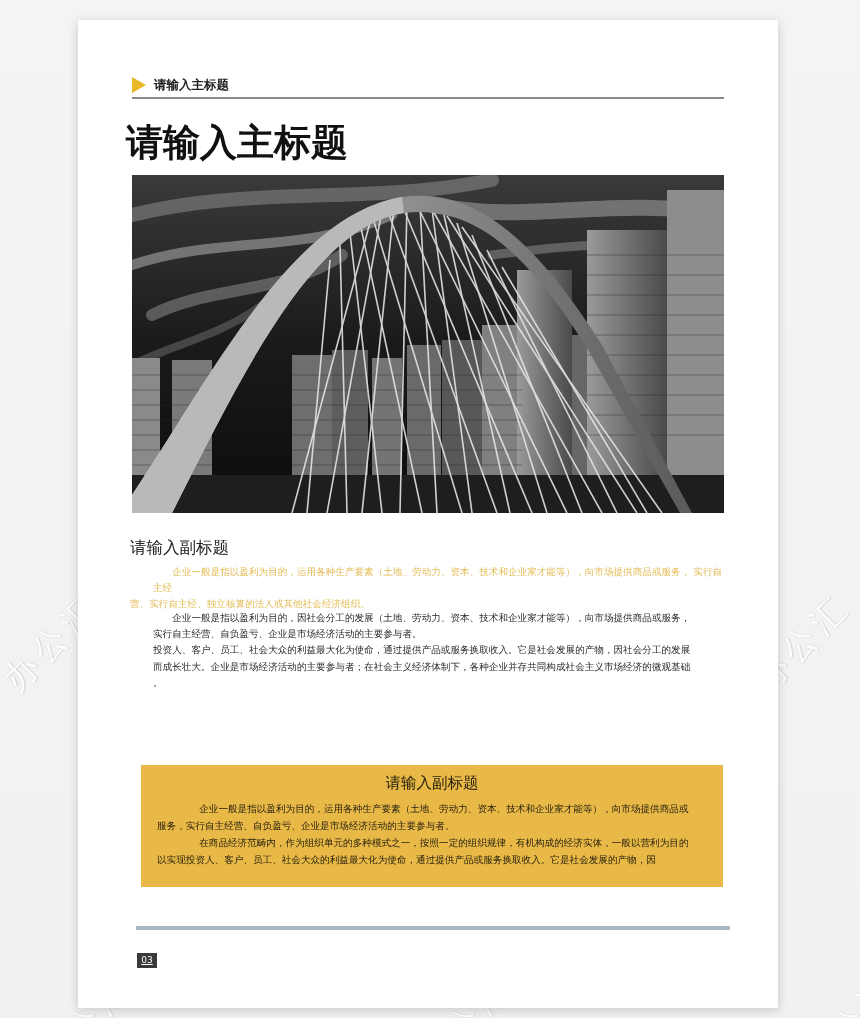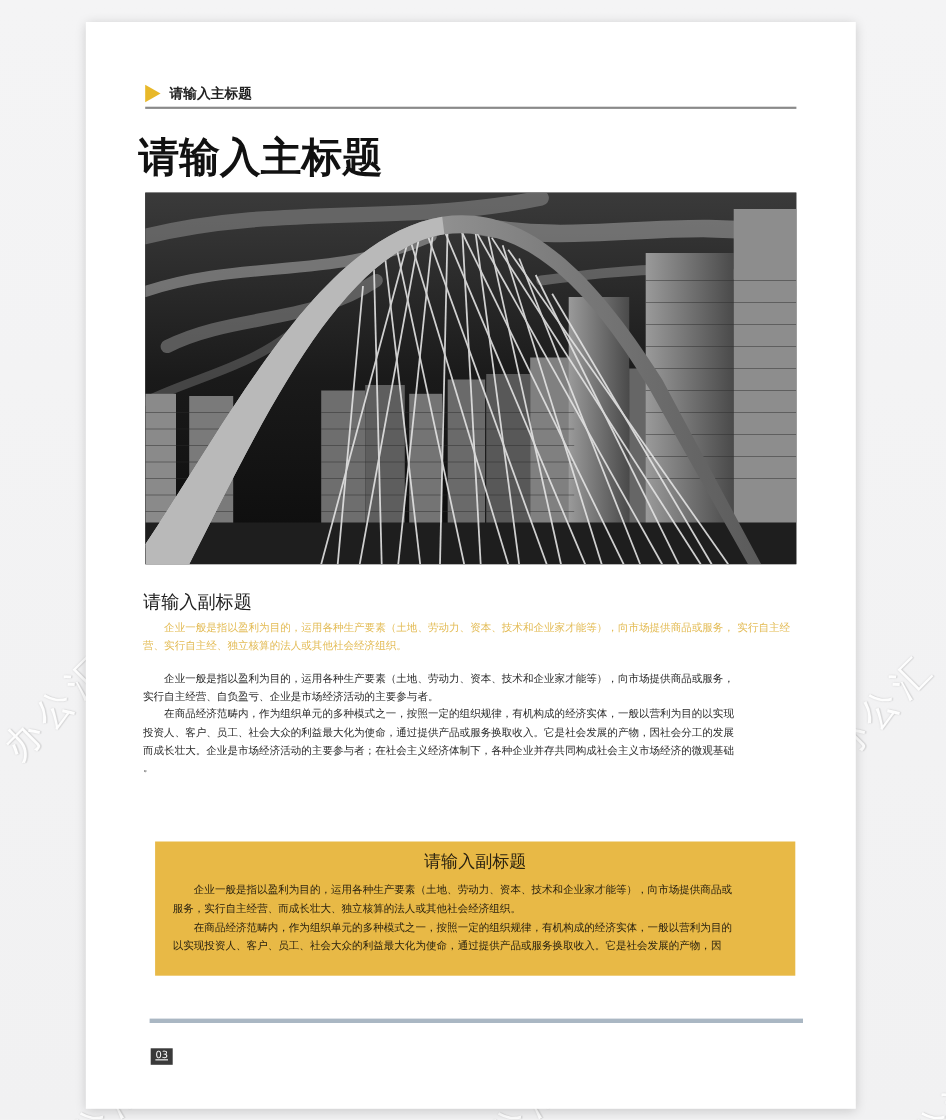--- a/index.html
+++ b/index.html
@@ -48,21 +48,21 @@
     position: absolute; left: 52px; top: 517px; font-size: 16.5px; color: #222;
   }
   .intro {
     position: absolute; left: 52px; top: 544px; width: 594px;
     font-size: 9.6px; line-height: 16px; color: #e3bb54;
   }
   .body-text {
     position: absolute; left: 52px; top: 590px; width: 594px;
     font-size: 9.6px; line-height: 16.2px; color: #2a2a2a;
   }
-  .body-text p, .intro p, .yellow-body p { text-indent: 2em; }
+  .body-text p, .intro p, .yellow-body p { text-indent: 2em; margin-left: 23px; }
   .body-text p.noindent { text-indent: 0; }
   .yellow-box {
     position: absolute; left: 63px; top: 745px; width: 582px; height: 122px;
     background: #e8b946;
   }
   .yellow-title {
     position: absolute; left: 0; right: 0; top: 8px; text-align: center;
     font-size: 15.5px; color: #2a2210;
   }
   .yellow-body {
@@ -181,33 +181,32 @@
     </div>
 
     <div class="subtitle">请输入副标题</div>
 
     <div class="intro">
       <p>企业一般是指以盈利为目的，运用各种生产要素（土地、劳动力、资本、技术和企业家才能等），向市场提供商品或服务， 实行自主经</p>
       <div>营、实行自主经、独立核算的法人或其他社会经济组织。</div>
     </div>
 
     <div class="body-text">
-      <p>企业一般是指以盈利为目的，运用各种生产要素（土地、劳动力、资本、技术和企业家才能等），向市场提供商品或服务，</p>
+      <p>企业一般是指以盈利为目的，因社会分工的发展（土地、劳动力、资本、技术和企业家才能等），向市场提供商品或服务，</p>
       <p class="noindent">实行自主经营、自负盈亏、企业是市场经济活动的主要参与者。</p>
-      <p>在商品经济范畴内，作为组织单元的多种模式之一，按照一定的组织规律，有机构成的经济实体，一般以营利为目的以实现</p>
       <p class="noindent">投资人、客户、员工、社会大众的利益最大化为使命，通过提供产品或服务换取收入。它是社会发展的产物，因社会分工的发展</p>
       <p class="noindent">而成长壮大。企业是市场经济活动的主要参与者；在社会主义经济体制下，各种企业并存共同构成社会主义市场经济的微观基础</p>
       <p class="noindent">。</p>
     </div>
 
     <div class="yellow-box">
       <div class="yellow-title">请输入副标题</div>
       <div class="yellow-body">
         <p>企业一般是指以盈利为目的，运用各种生产要素（土地、劳动力、资本、技术和企业家才能等），向市场提供商品或</p>
-        <div>服务，实行自主经营、而成长壮大、独立核算的法人或其他社会经济组织。</div>
+        <div>服务，实行自主经营、自负盈亏、企业是市场经济活动的主要参与者。</div>
         <p>在商品经济范畴内，作为组织单元的多种模式之一，按照一定的组织规律，有机构成的经济实体，一般以营利为目的</p>
         <div>以实现投资人、客户、员工、社会大众的利益最大化为使命，通过提供产品或服务换取收入。它是社会发展的产物，因</div>
       </div>
     </div>
 
     <div class="footer-rule"></div>
     <div class="page-num">03</div>
   </div>
 </div>
 

